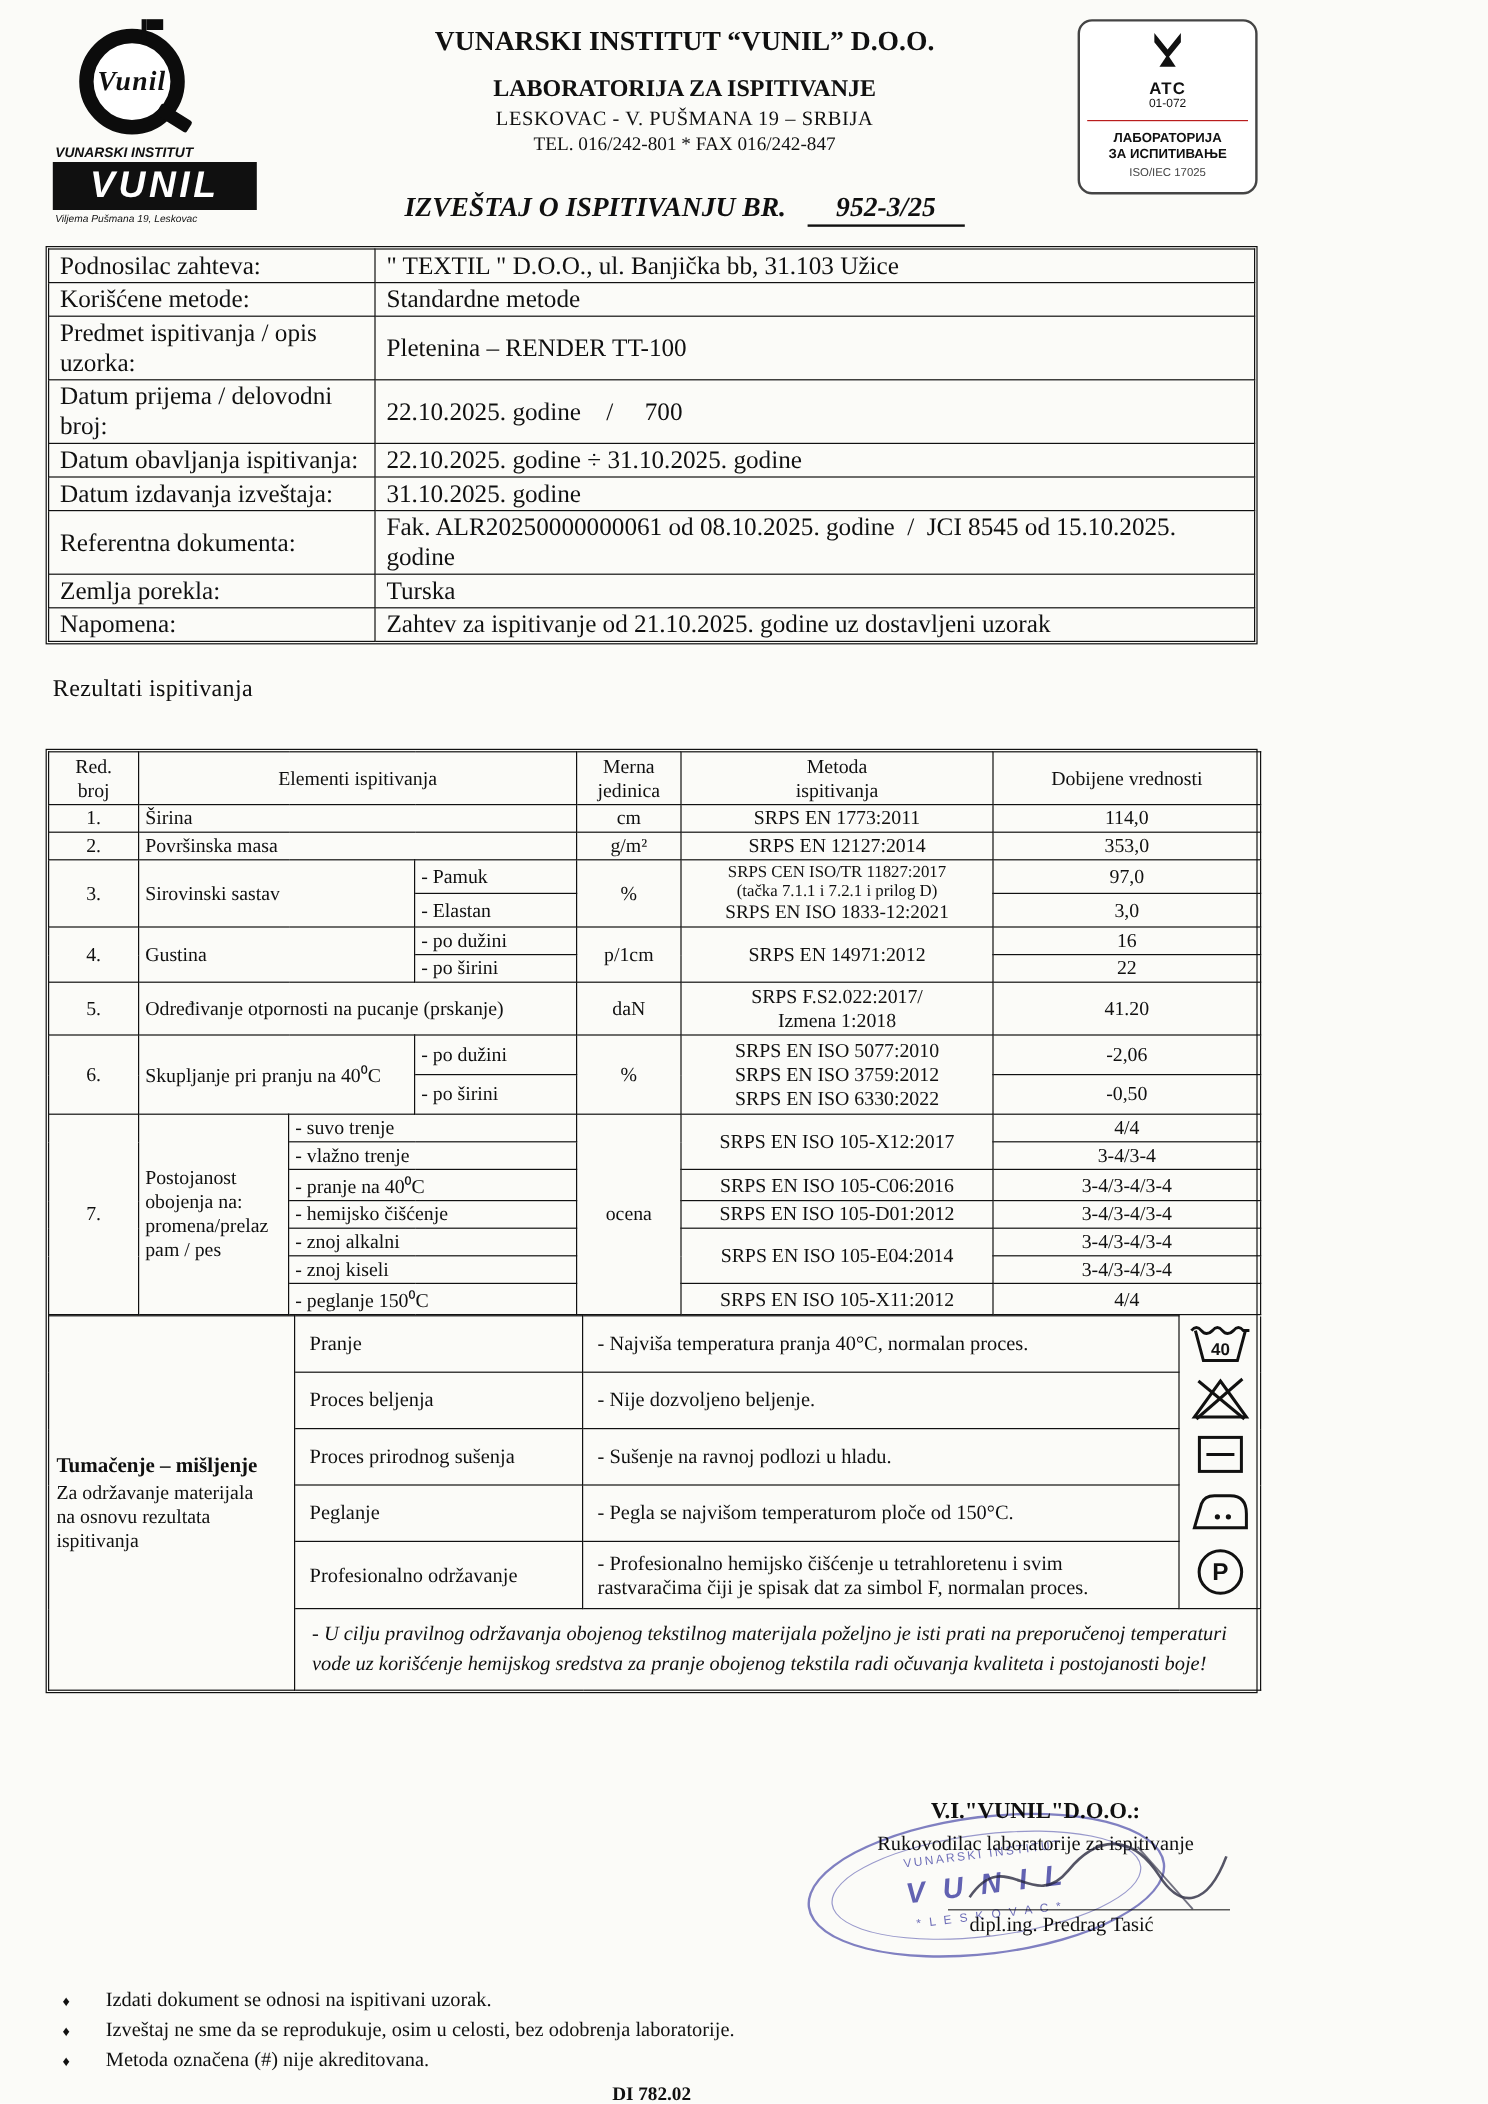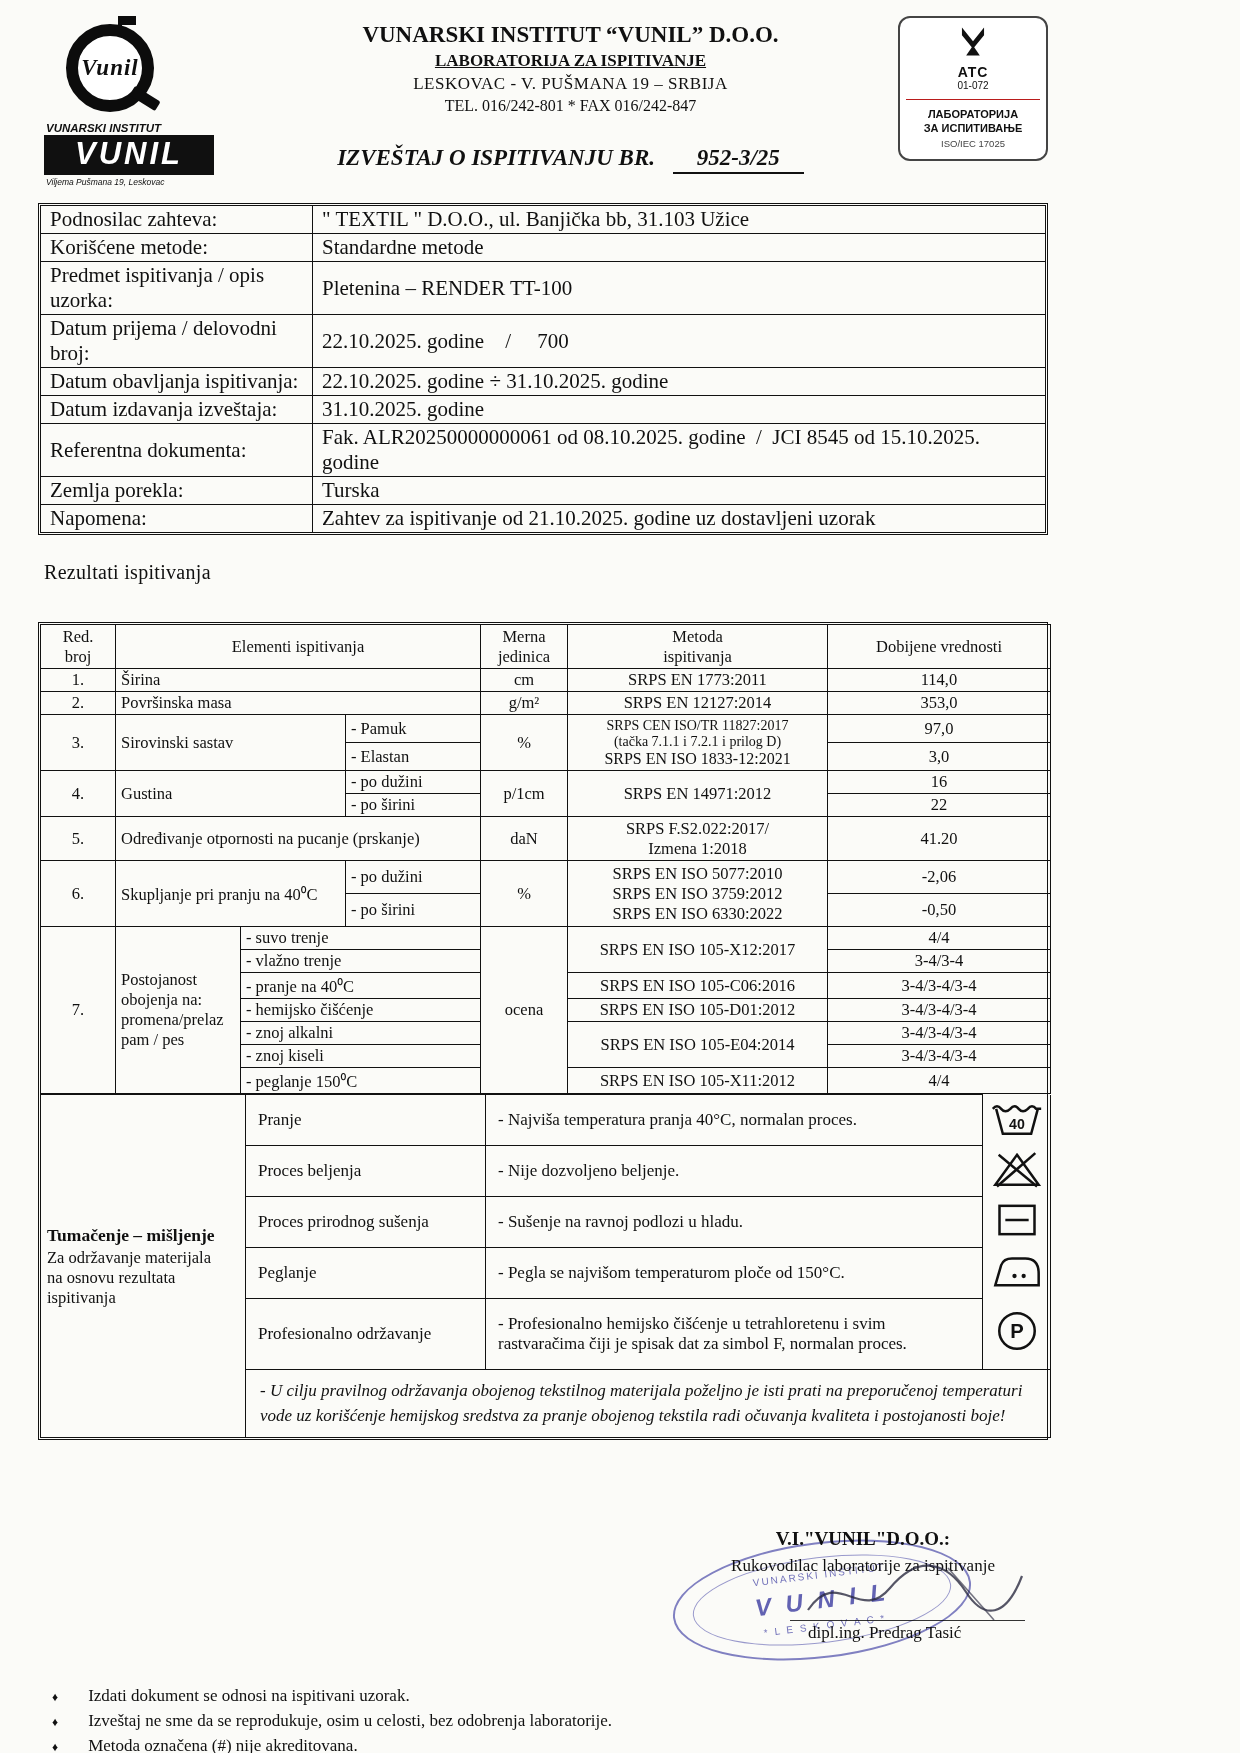--- a/index.html
+++ b/index.html
@@ -34,21 +34,21 @@
   .logo-script { font-style:italic; font-weight:bold; font-size:23px; letter-spacing:1px; }
   .logo-caption { font-family:"Liberation Sans",sans-serif; font-style:italic; font-weight:bold;
     font-size:11.5px; margin:10px 0 1px 8px; }
   .brand-box { background:#101010; color:#fff; font-family:"Liberation Sans",sans-serif;
     font-style:italic; font-weight:bold; font-size:31px; letter-spacing:3px;
     width:170px; text-align:center; padding:1px 4px 3px; margin-left:6px; }
   .logo-sub { font-family:"Liberation Sans",sans-serif; font-style:italic; font-size:8.5px; margin:2px 0 0 8px; }
 
   .head-center { flex:1; text-align:center; padding-top:8px; }
   .company { font-size:23px; font-weight:bold; }
-  .lab     { font-size:17px; font-weight:bold; margin-top:3px;text-decoration:underline; }
+  .lab     { font-size:20px; font-weight:bold; margin-top:15px; }
   .address { font-size:17px; margin-top:3px; letter-spacing:.5px; }
   .phone   { font-size:16px; margin-top:3px; }
   .report-line { margin-top:30px; font-size:23px; font-weight:bold; font-style:italic; }
   .report-number { border-bottom:2px solid #111; padding:0 24px 1px; margin-left:12px; display:inline-block; }
 
   .badge { flex:0 0 150px; width:150px; border:2px solid #444; border-radius:12px;
     padding:8px 6px 10px; text-align:center; font-family:"Liberation Sans",sans-serif; margin-top:2px; background:#fff; }
   .badge-glyph { margin-bottom:2px; }
   .badge-atc { font-weight:bold; font-size:14px; letter-spacing:1px; }
   .badge-code { font-size:10px; padding-bottom:8px; margin-bottom:8px; border-bottom:1px solid #b91c1c; }
@@ -72,21 +72,21 @@
   table.results th { height:44px; }
   .pre { white-space:pre-line; }
   .tl { text-align:left; }
   .method-sm { font-size:14px; display:block; }
   .method-md { font-size:16px; display:block; }
   tr.h23 td { height:23px; }
   tr.h28 td { height:28px; }
   tr.h33 td { height:33px; }
   tr.h44 td { height:44px; }
 
-  table.care td { border:1px solid #111; font-size:17px; padding:15px 12px; vertical-align:middle; }
+  table.care td { border:1px solid #111; font-size:17px; padding:0 12px; vertical-align:middle; }
   table.care td.left-head { text-align:left; padding:4px 6px; }
   .left-head .t { font-weight:bold; font-size:17.5px; }
   .left-head .s { font-size:16.5px; white-space:pre-line; margin-top:2px; }
   table.care td.icon-cell { border-top:none; border-bottom:none; text-align:center; padding:1px; }
   table.care tr.crow td { height:42px; }
   table.care tr.crow-tall td { height:56px; }
   table.care td.note-cell { font-style:italic; font-size:17px; padding:9px 14px; line-height:1.45; height:64px; }
 
   
   .sig-area { position:relative; margin:88px 0 0 640px; width:370px; height:132px; }

